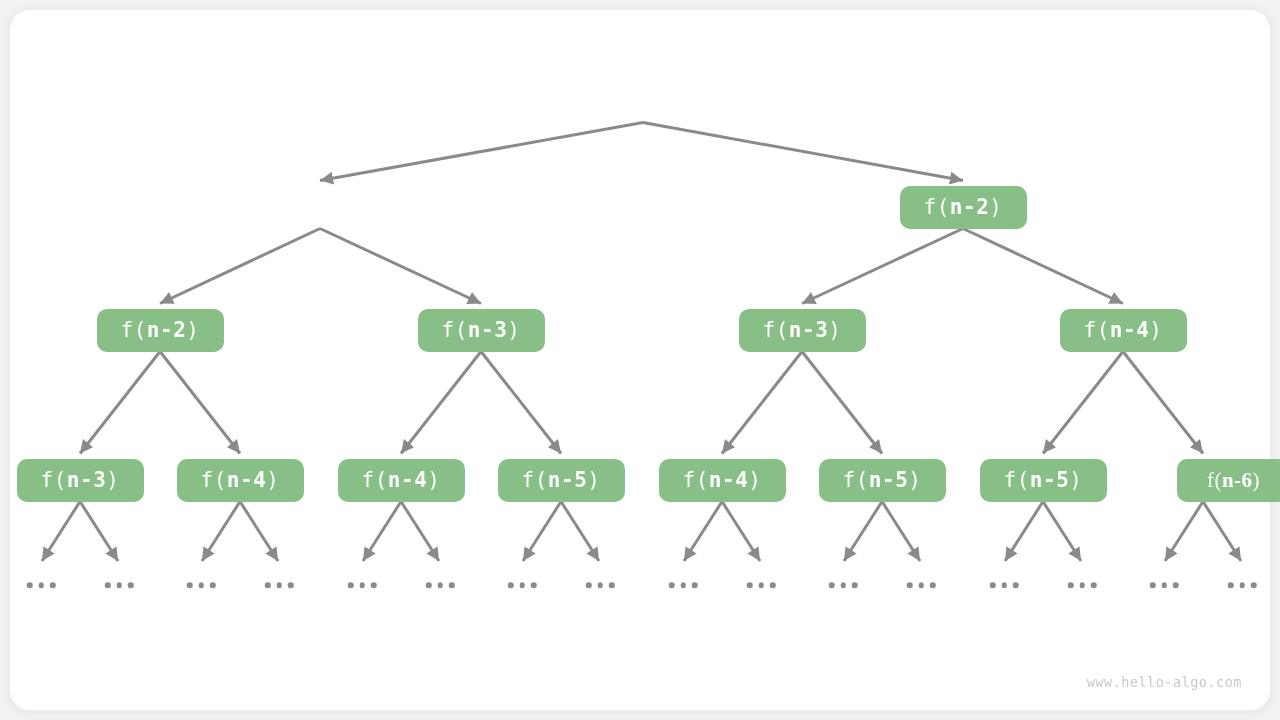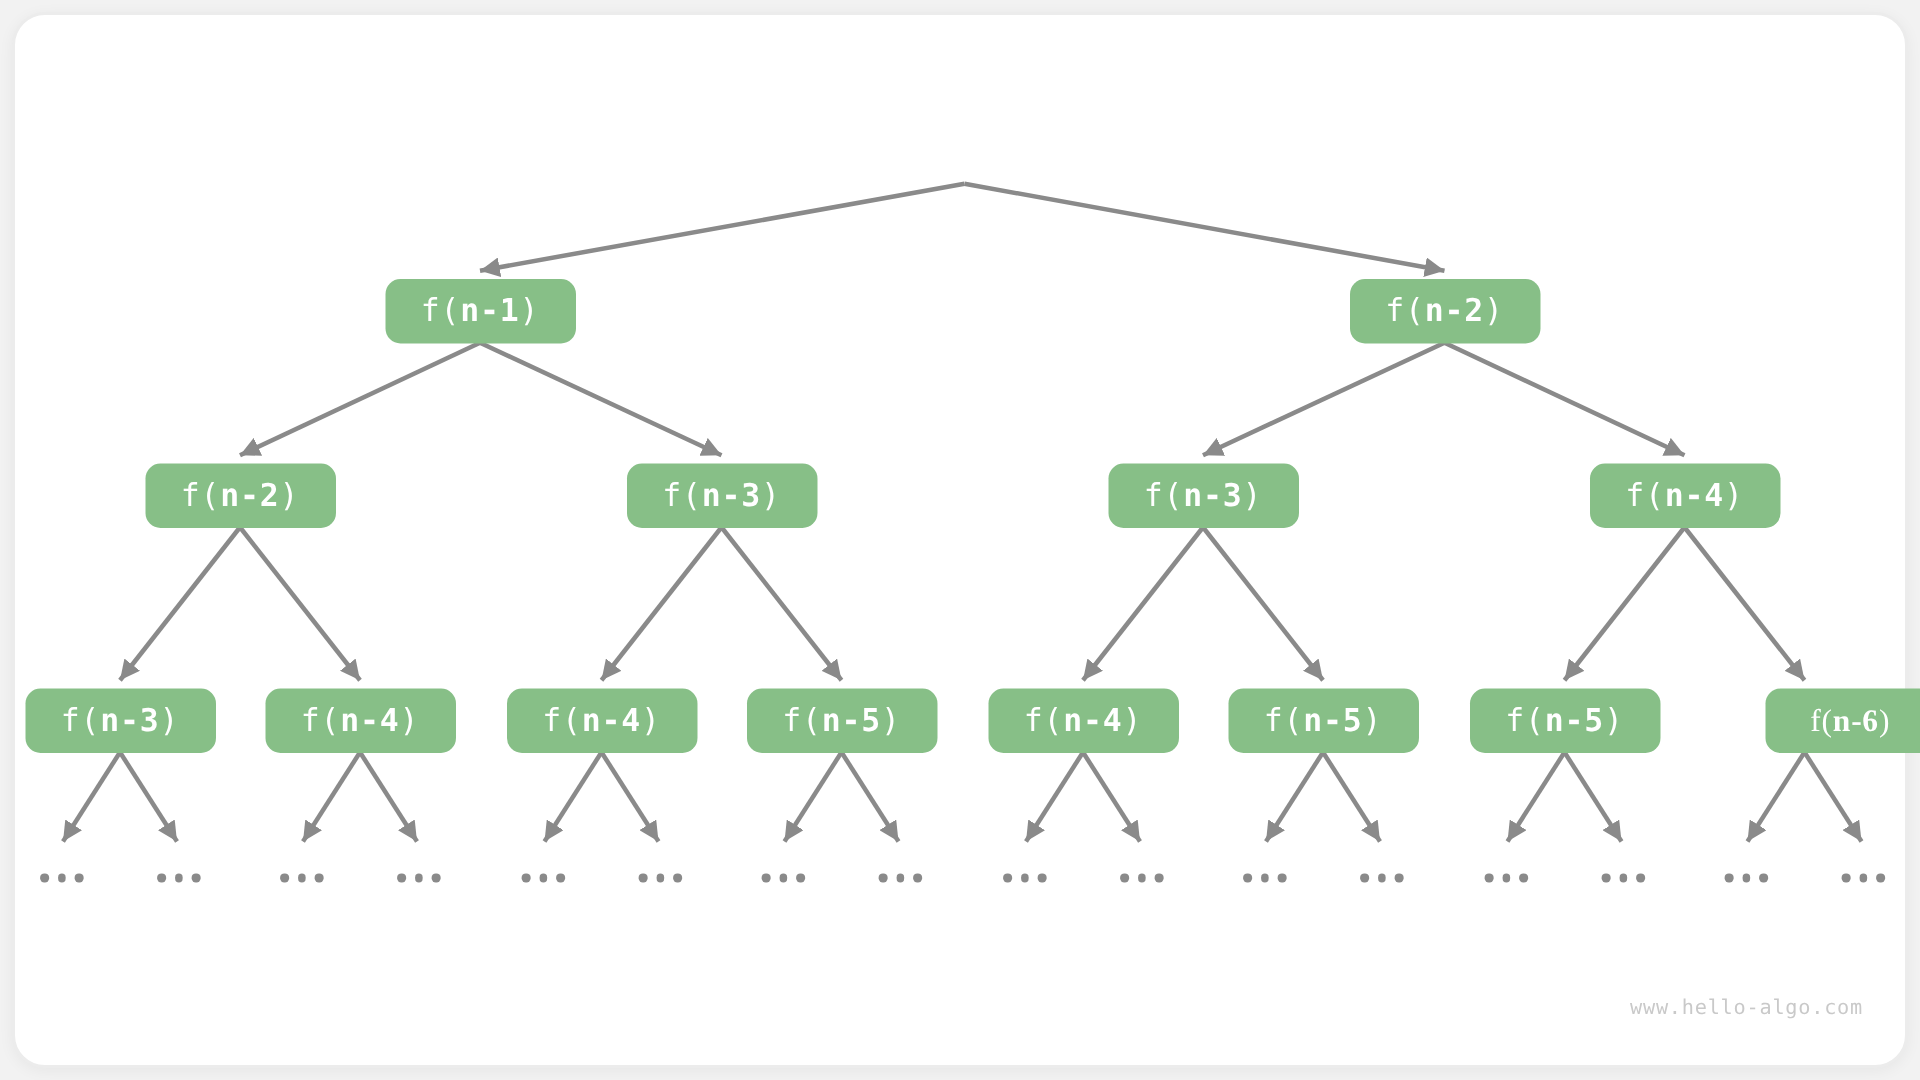--- a/index.html
+++ b/index.html
@@ -38,21 +38,21 @@
     position:absolute;
     transform:translate(-50%,-50%);
     display:flex;gap:6px;
   }
   .dots i{
     display:block;width:5.5px;height:5.5px;border-radius:50%;
     background:var(--dot);
   }
   .watermark{
     position:absolute;
-    right:38px;bottom:40px;
+    right:38px;bottom:30px;
     font-size:13.5px;
     letter-spacing:0.5px;
     color:var(--wm);
     z-index:3;
   }
 </style>
 </head>
 <body>
 
 <div class="stage">
@@ -90,23 +90,20 @@
       <line x1="722" y1="501.5" x2="760" y2="561" marker-end="url(#ah)"></line>
       <line x1="882" y1="501.5" x2="844" y2="561" marker-end="url(#ah)"></line>
       <line x1="882" y1="501.5" x2="920" y2="561" marker-end="url(#ah)"></line>
       <line x1="1043" y1="501.5" x2="1005" y2="561" marker-end="url(#ah)"></line>
       <line x1="1043" y1="501.5" x2="1081" y2="561" marker-end="url(#ah)"></line>
       <line x1="1203" y1="501.5" x2="1165" y2="561" marker-end="url(#ah)"></line>
       <line x1="1203" y1="501.5" x2="1241" y2="561" marker-end="url(#ah)"></line>
     </svg>
 
   <div id="nodes">
-      <div class="node" style="left: 256.5px; top: 185.5px; width: 127px; height: 43px;">
-        <span class="lbl"><span>f(</span><b>n-1</b><span>)</span></span>
-      </div>
       <div class="node" style="left: 899.5px; top: 185.5px; width: 127px; height: 43px;">
         <span class="lbl"><span>f(</span><b>n-2</b><span>)</span></span>
       </div>
       <div class="node" style="left: 96.5px; top: 308.5px; width: 127px; height: 43px;">
         <span class="lbl"><span>f(</span><b>n-2</b><span>)</span></span>
       </div>
       <div class="node" style="left: 417.5px; top: 308.5px; width: 127px; height: 43px;">
         <span class="lbl"><span>f(</span><b>n-3</b><span>)</span></span>
       </div>
       <div class="node" style="left: 738.5px; top: 308.5px; width: 127px; height: 43px;">

